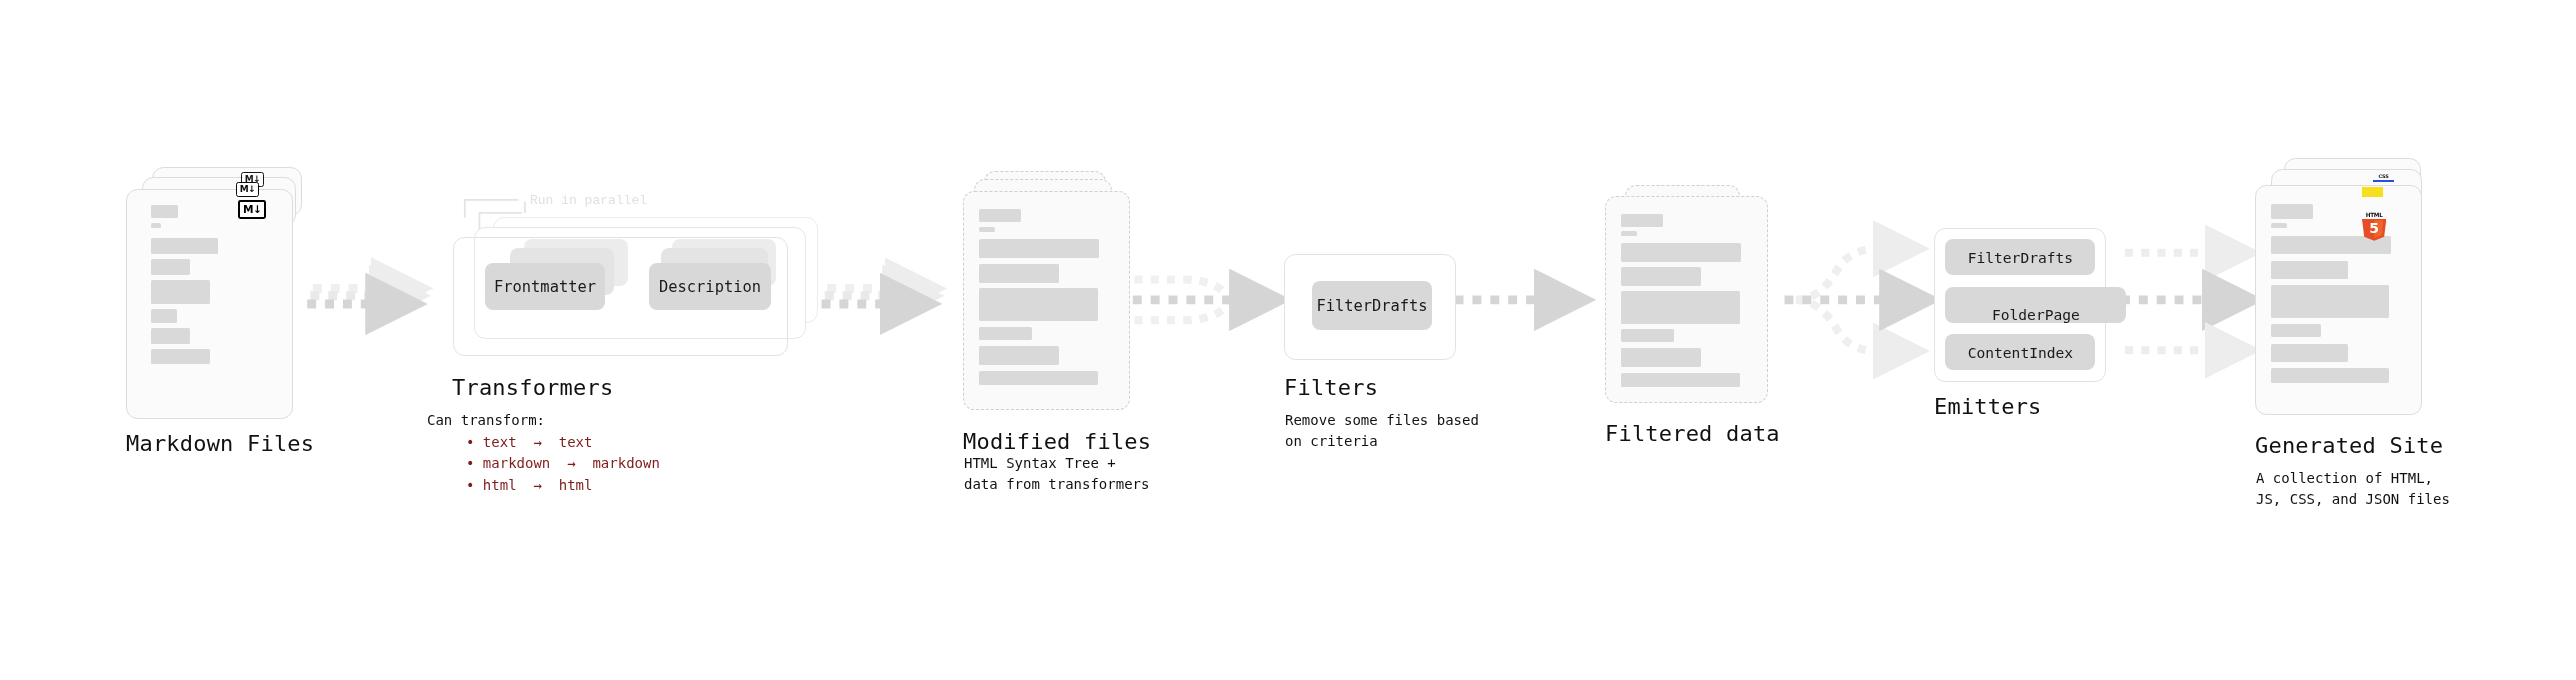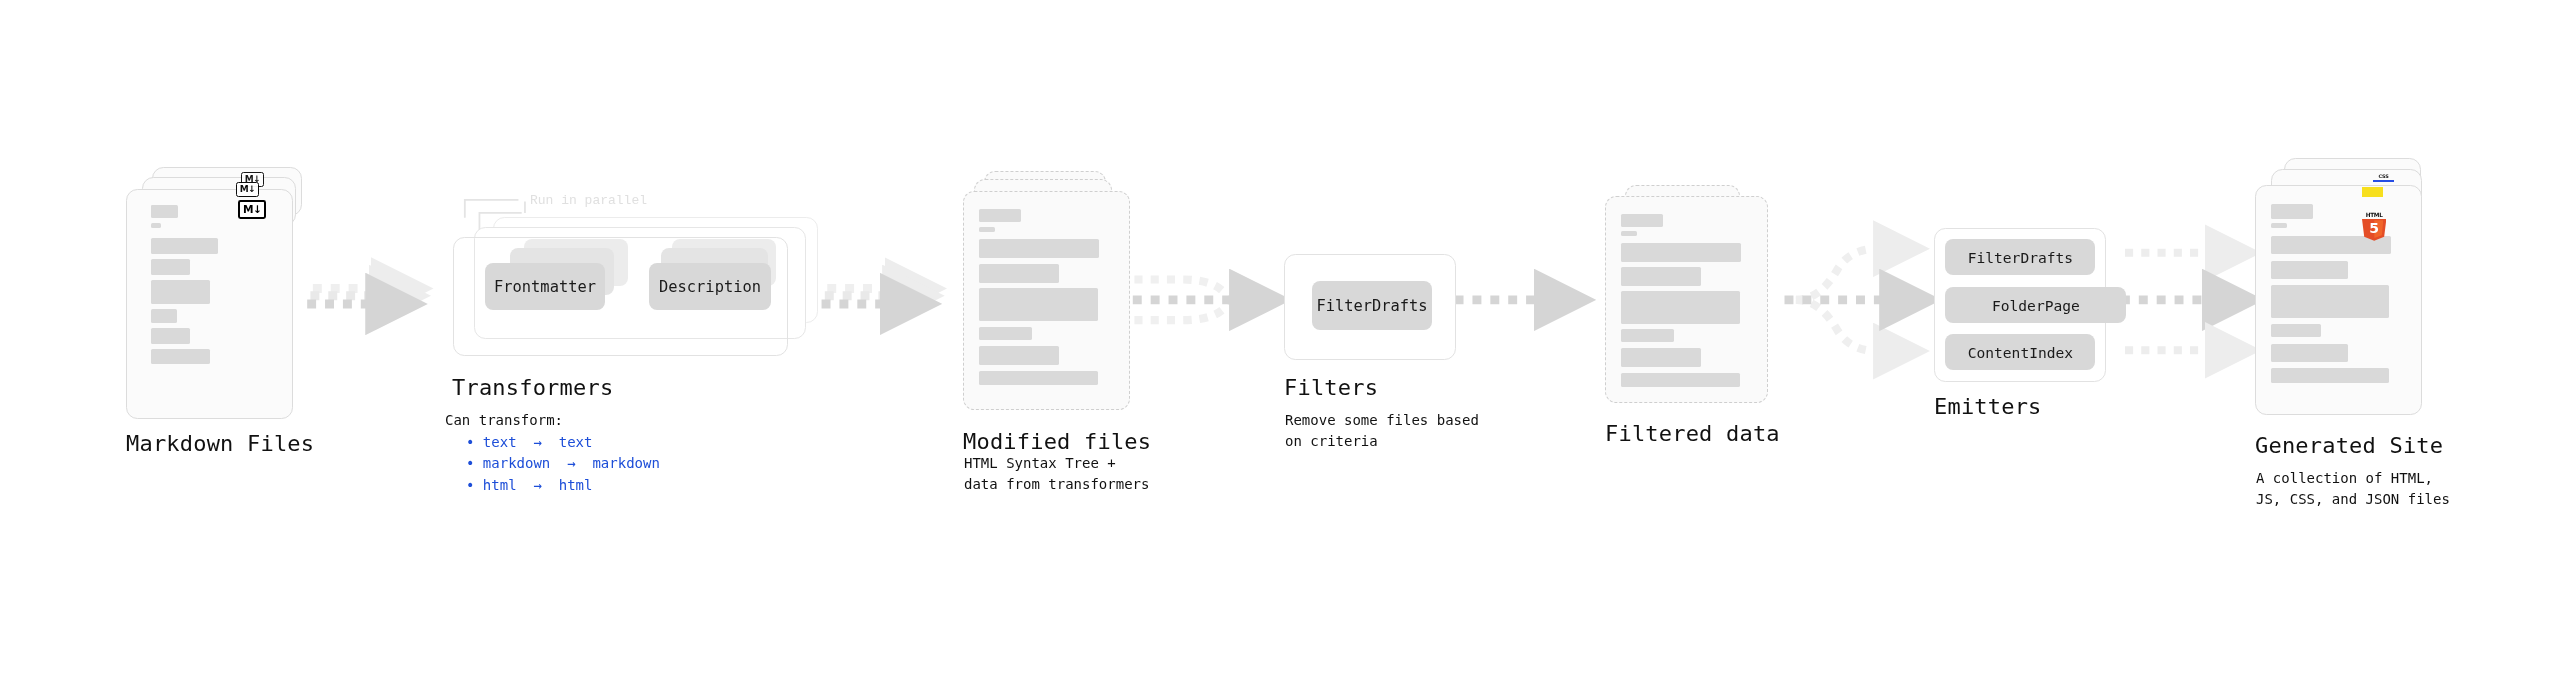--- a/index.html
+++ b/index.html
@@ -114,21 +114,21 @@
   .caption{
     position:absolute;
     font-size:14px;
     color:#111;
     line-height:1.5;
     white-space:pre;
   }
   .bullets{
     position:absolute;
     font-size:14px;
-    color:#1d4ed8;
+    color:#7f1d1d;
     line-height:1.52;
     white-space:pre;
   }
   .parallel-lbl{
     position:absolute;
     font-size:13px;
     color:#e0e0e0;
     white-space:nowrap;
     font-family:Liberation Mono, monospace;
   }
@@ -242,21 +242,21 @@
 
     <div class="pill faded2" style="left:221px;top:6.5px;width:104px;height:47px;"></div>
     <div class="pill faded1" style="left:210px;top:16.3px;width:107px;height:47px;"></div>
     <div class="pill" style="left:198px;top:31px;width:122px;height:47px;">
       <span>Description</span>
     </div>
   </div>
 
   <div class="parallel-lbl" style="left:530px;top:193px;">Run in parallel</div>
   <div class="title" style="left:452px;top:375px;">Transformers</div>
-  <div class="caption" style="left:445px;top:410px;">Can transform:</div>
+  <div class="caption" style="left:427px;top:410px;">Can transform:</div>
   <div class="bullets" style="left:466px;top:432px;">• text  →  text</div>
   <div class="bullets" style="left:466px;top:453px;">• markdown  →  markdown</div>
   <div class="bullets" style="left:466px;top:475px;">• html  →  html</div>
 
   <div class="node" style="left:963px;top:171px;">
     <div class="doc-stack" style="width:187px;height:252px;">
       <div class="doc dashed" style="left:21px;top:0px;width:122px;height:49px;"></div>
       <div class="doc dashed" style="left:11.4px;top:8.1px;width:138px;height:49px;"></div>
       <div class="doc dashed" style="left:0px;top:20.3px;width:167px;height:219px;">
         <div class="doc-body">
@@ -303,21 +303,21 @@
       </div>
     </div>
   </div>
   <div class="title" style="left:1605px;top:421px;">Filtered data</div>
 
   <div class="node" style="left:1934px;top:228px;">
     <div class="gbox" style="left:0px;top:0px;width:172px;height:154px;"></div>
     <div class="pill" style="left:11.4px;top:11.4px;width:150px;height:36px;font-size:14.6px;">
       <span>FilterDrafts</span>
     </div>
-    <div class="pill" style="left:11.4px;top:59px;width:181px;height:36px;font-size:14.6px;">
+    <div class="pill" style="left:11.4px;top:59px;width:181px;height:36px;font-size:14.6px;align-items:flex-end;">
       <span>FolderPage</span>
     </div>
     <div class="pill" style="left:11.4px;top:106px;width:150px;height:36px;font-size:14.6px;">
       <span>ContentIndex</span>
     </div>
   </div>
   <div class="title" style="left:1934px;top:394px;">Emitters</div>
 
   <div class="node" style="left:2255px;top:158px;">
     <div class="doc-stack" style="width:195px;height:260px;">

